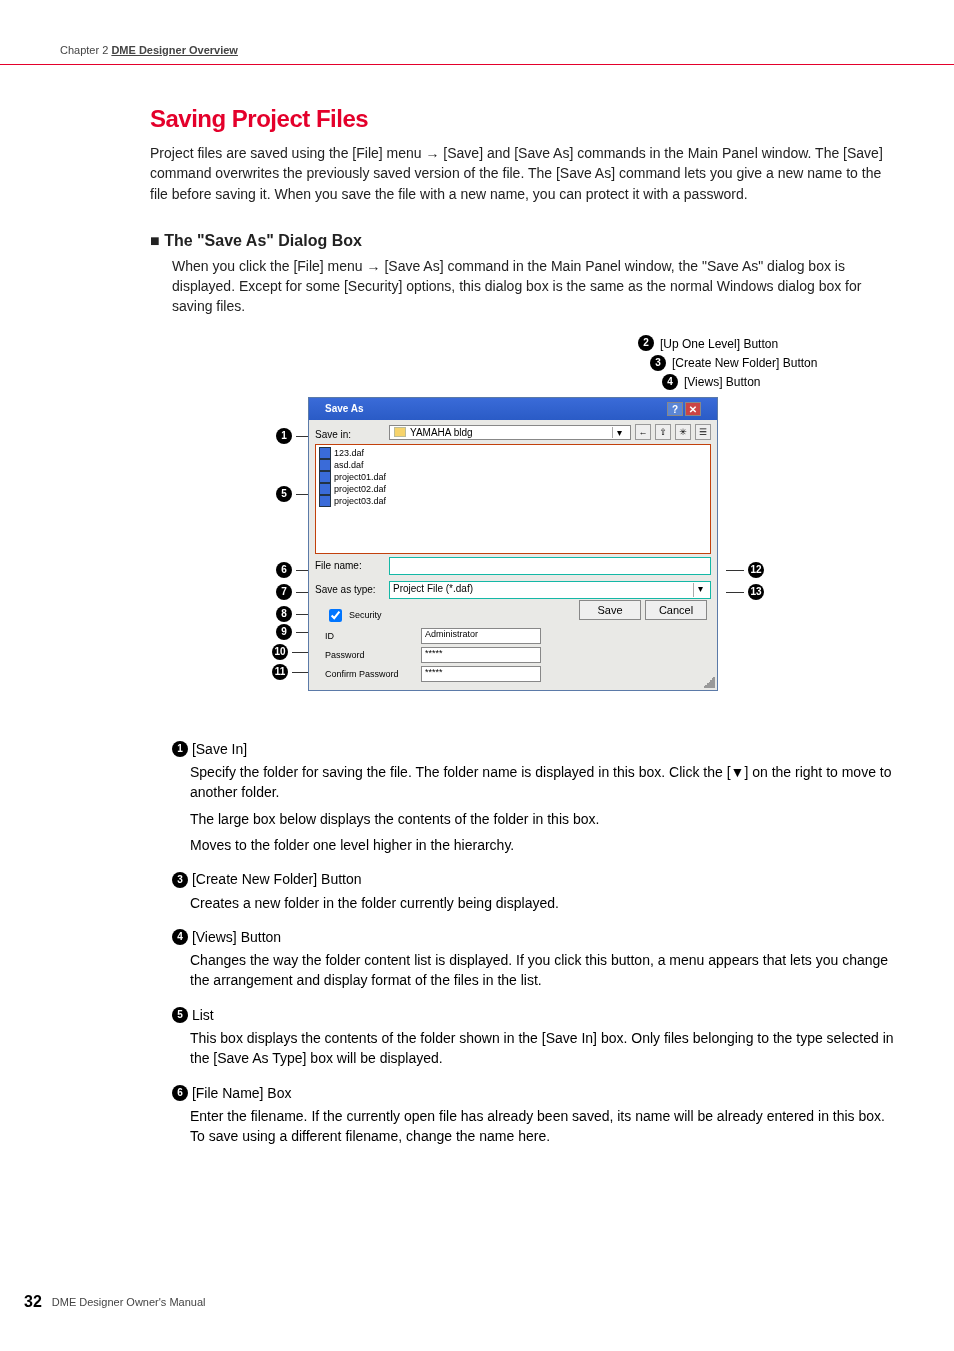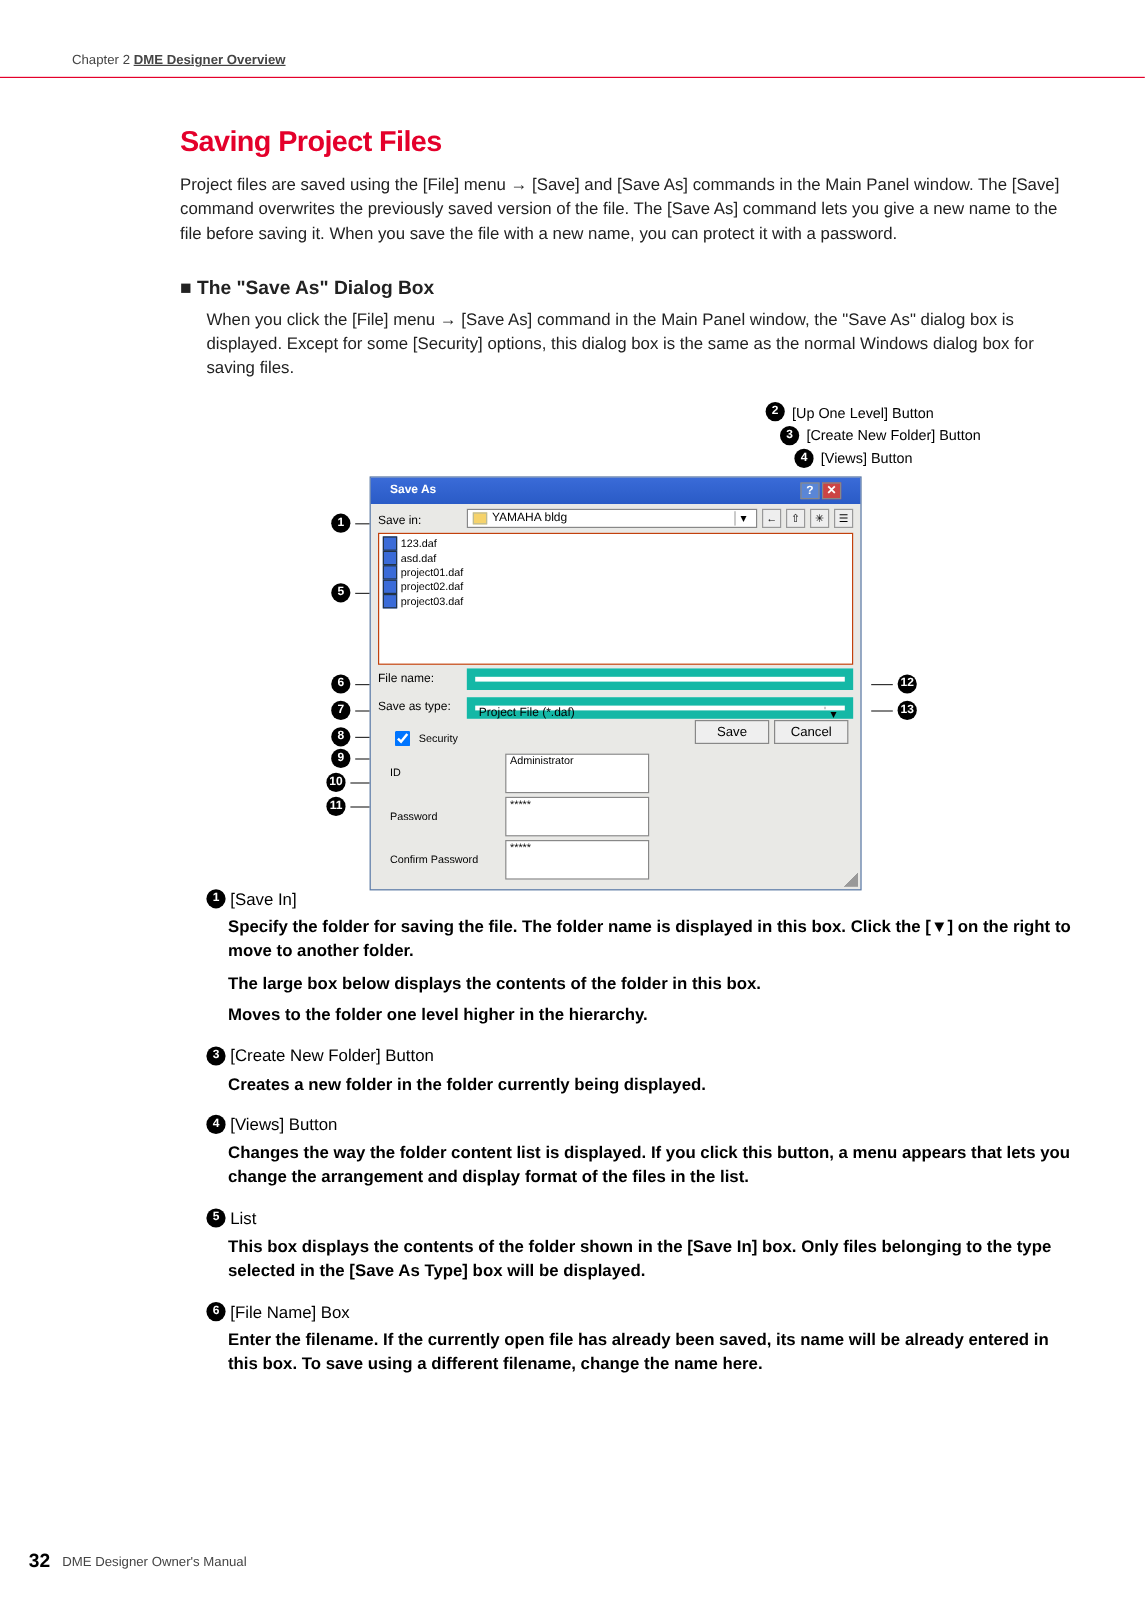--- a/index.html
+++ b/index.html
@@ -71,21 +71,20 @@
     top: -1px;
   }
   .item-head {
     font-size: 14px;
     margin: 16px 0 4px 0;
   }
   .item-body {
     font-size: 14px;
     line-height: 1.45;
     margin: 0 0 6px 18px;
-    font-weight: bold;
   }
 
   
   .shot-wrap {
     position: relative;
     margin: 18px 0 14px 0;
     height: 390px;
   }
   .top-callouts { position: absolute; top: 0; left: 488px; font-size: 12px; line-height: 1.6; }
   .top-callouts .row { display: flex; align-items: center; gap: 6px; }
@@ -116,27 +115,27 @@
     min-width:0;
   }
   .dd { width:14px; text-align:center; border-left:1px solid #aaa; cursor:pointer; }
   .toolbtn { width:16px; height:16px; border:1px solid #999; background:#eee; font-size:9px; text-align:center; line-height:14px; }
   .filelist {
     margin: 0 6px; background:#fff; border:1px solid #c2410c; height:110px; padding:2px;
   }
   .fileitem { display:flex; align-items:center; gap:3px; padding:0 1px; font-size:9px; }
   .fi-ico { width:12px; height:12px; background:#3a6bd8; border:1px solid #234; }
   .long-row { display:flex; align-items:center; padding:3px 6px; gap:4px; }
-  .txt-in { flex:1; height:18px; border:7px solid #14b8a6; background:#fff; padding:1px 3px; }
+  .txt-in { flex:1; height:18px; border:1px solid #14b8a6; background:#fff; padding:1px 3px; }
   .side-btns { position:absolute; right:10px; top:202px; display:flex; flex-direction:row; gap:4px; }
   .winbtn { width:62px; height:20px; border:1px solid #888; background:#efefef; font-size:11px; }
   .sec { margin:4px 6px 8px 16px; font-size:9px; }
   .sec-row { display:flex; align-items:center; gap:6px; margin:3px 0; }
   .sec-lbl { width:90px; text-align:left; }
-  .sec-in { width:120px; height:33px; border:1px solid #888; background:#fff; padding:0 3px; font-size:9px; }
+  .sec-in { width:120px; height:16px; border:1px solid #888; background:#fff; padding:0 3px; font-size:9px; }
   .chk { display:flex; align-items:center; gap:4px; }
   .grip { position:absolute; right:2px; bottom:2px; width:12px;height:12px;
     background: linear-gradient(135deg, transparent 50%, #999 50%); }
 
   
   .left-call { position:absolute; font-size:12px; display:flex; align-items:center; gap:4px; }
   .lc-line { height:1px; background:#333; }
 
   
   .right-call { position:absolute; font-size:12px; display:flex; align-items:center; gap:4px; }

